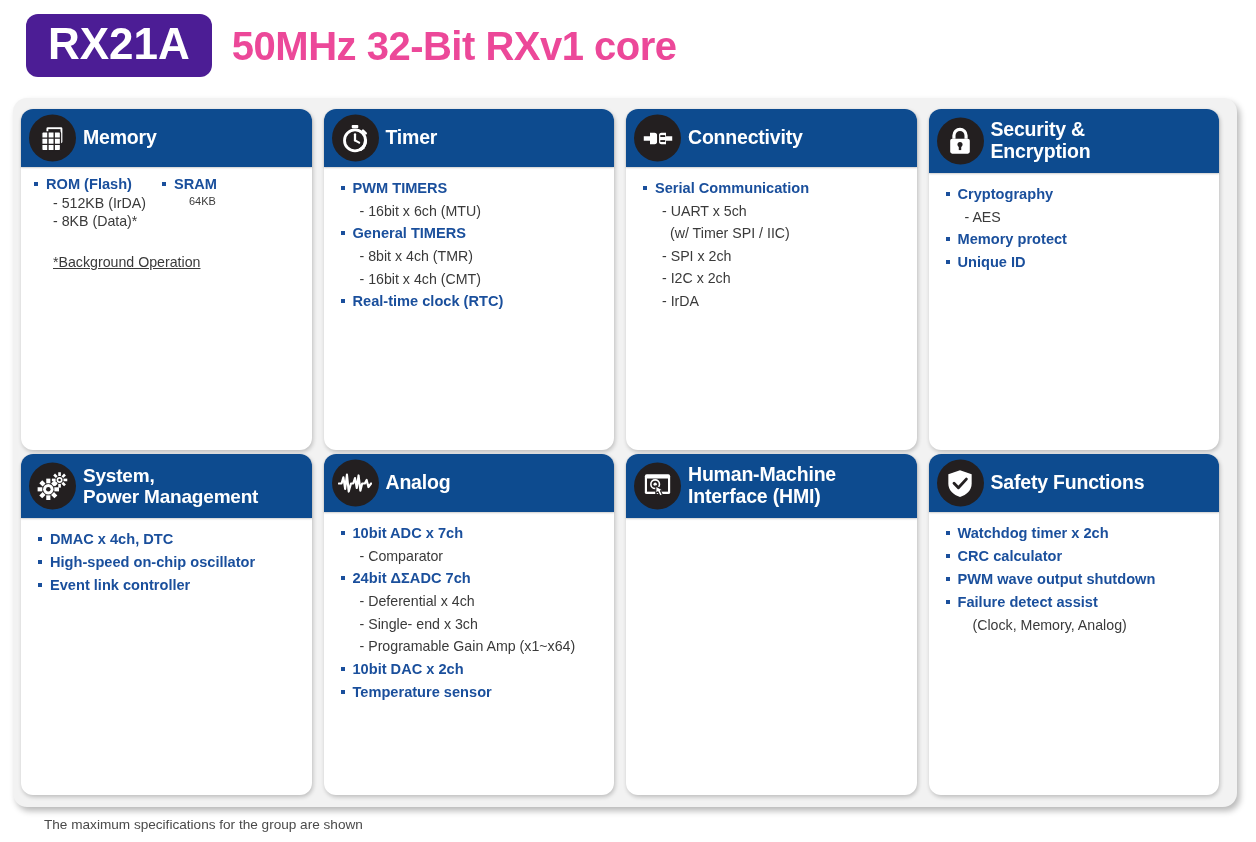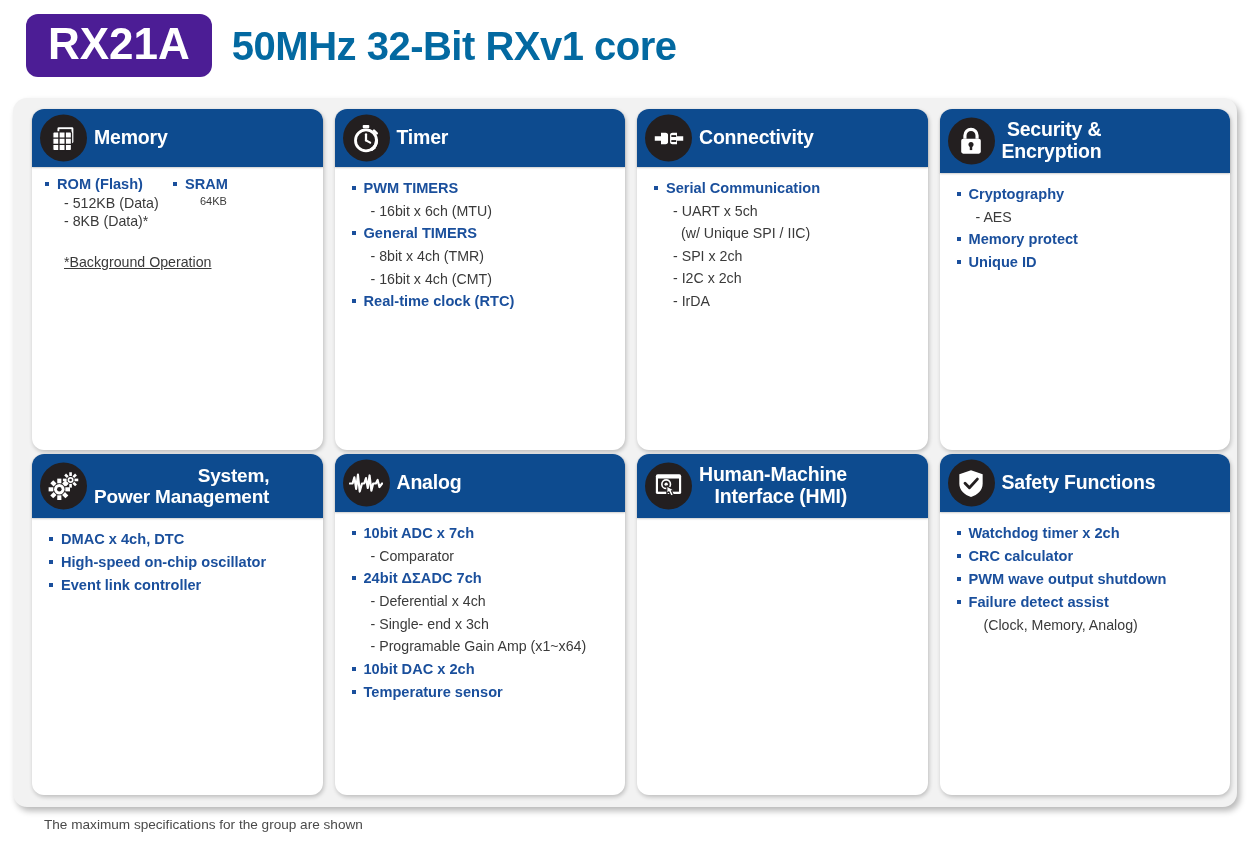--- a/index.html
+++ b/index.html
@@ -21,40 +21,40 @@
     background: #4c1d95;
     color: #ffffff;
     font-size: 44px;
     font-weight: bold;
     letter-spacing: 0px;
     padding: 8px 22px 11px 22px;
     border-radius: 12px;
     line-height: 1;
   }
   .chip-title {
-    color: #0369a1;
+    color: #ec4899;
     font-size: 40px;
     font-weight: bold;
     line-height: 1;
     letter-spacing: -0.5px;
   }
 
   
   .panel {
     position: absolute;
     left: 13px; top: 98px;
     width: 1224px; height: 709px;
     background: #f2f2f2;
     border-radius: 14px;
     box-shadow: 3px 4px 6px rgba(0,0,0,0.28);
   }
 
   .grid {
     position: absolute;
-    left: 19px; top: 11px;
+    left: 8px; top: 11px;
     width: 1198px; height: 686px;
     display: grid;
     grid-template-columns: repeat(4, 1fr);
     grid-template-rows: 341px 341px;
     column-gap: 12px;
     row-gap: 4px;
   }
 
   
   .card {
@@ -67,21 +67,21 @@
   .card-header {
     position: relative;
     background: #0d4b8f;
     border-radius: 12px 12px 0 0;
     height: 58px;
     display: flex;
     align-items: center;
     padding-left: 62px;
     box-shadow: 0 1px 2px rgba(0,0,0,0.20);
   }
-  .card-header.two-line { height: 64px; text-align: right; }
+  .card-header.two-line { height: 64px; }
   .card-title {
     color: #ffffff;
     font-size: 19.5px;
     font-weight: bold;
     line-height: 1.12;
     letter-spacing: -0.2px;
   }
   .card.wide-title .card-title { font-size: 19px; }
 
   .card-icon {
@@ -184,21 +184,21 @@
         <line x1="17.3" y1="9" x2="17.3" y2="29"></line>
       </g>
     </svg>
             </div>
             <div class="card-title">Memory</div>
           </div>
           <div class="card-body">
             <div class="mem-cols">
               <div class="mem-col-a">
                 <div class="f-main">ROM (Flash)</div>
-                <div class="f-sub">- 512KB (Data)</div>
+                <div class="f-sub">- 512KB (IrDA)</div>
                 <div class="f-sub">- 8KB (Data)*</div>
               </div>
               <div class="mem-col-b">
                 <div class="f-main">SRAM</div>
                 <div class="f-plain">64KB</div>
               </div>
             </div>
             <div class="spacer-lg"></div>
             <div class="f-note">*Background Operation</div>
           </div>
@@ -258,21 +258,21 @@
           </div>
           <div class="card-body">
             <ul class="feat">
               <li class="feat-item">
                 <div class="f-main">Serial Communication</div>
               </li>
               <li class="feat-item">
                 <div class="f-sub">- UART x 5ch</div>
               </li>
               <li class="feat-item">
-                <div class="f-sub nodash">(w/ Unique SPI / IIC)</div>
+                <div class="f-sub nodash">(w/ Timer SPI / IIC)</div>
               </li>
               <li class="feat-item">
                 <div class="f-sub">- SPI x 2ch</div>
               </li>
               <li class="feat-item">
                 <div class="f-sub">- I2C x 2ch</div>
               </li>
               <li class="feat-item">
                 <div class="f-sub">- IrDA</div>
               </li>

